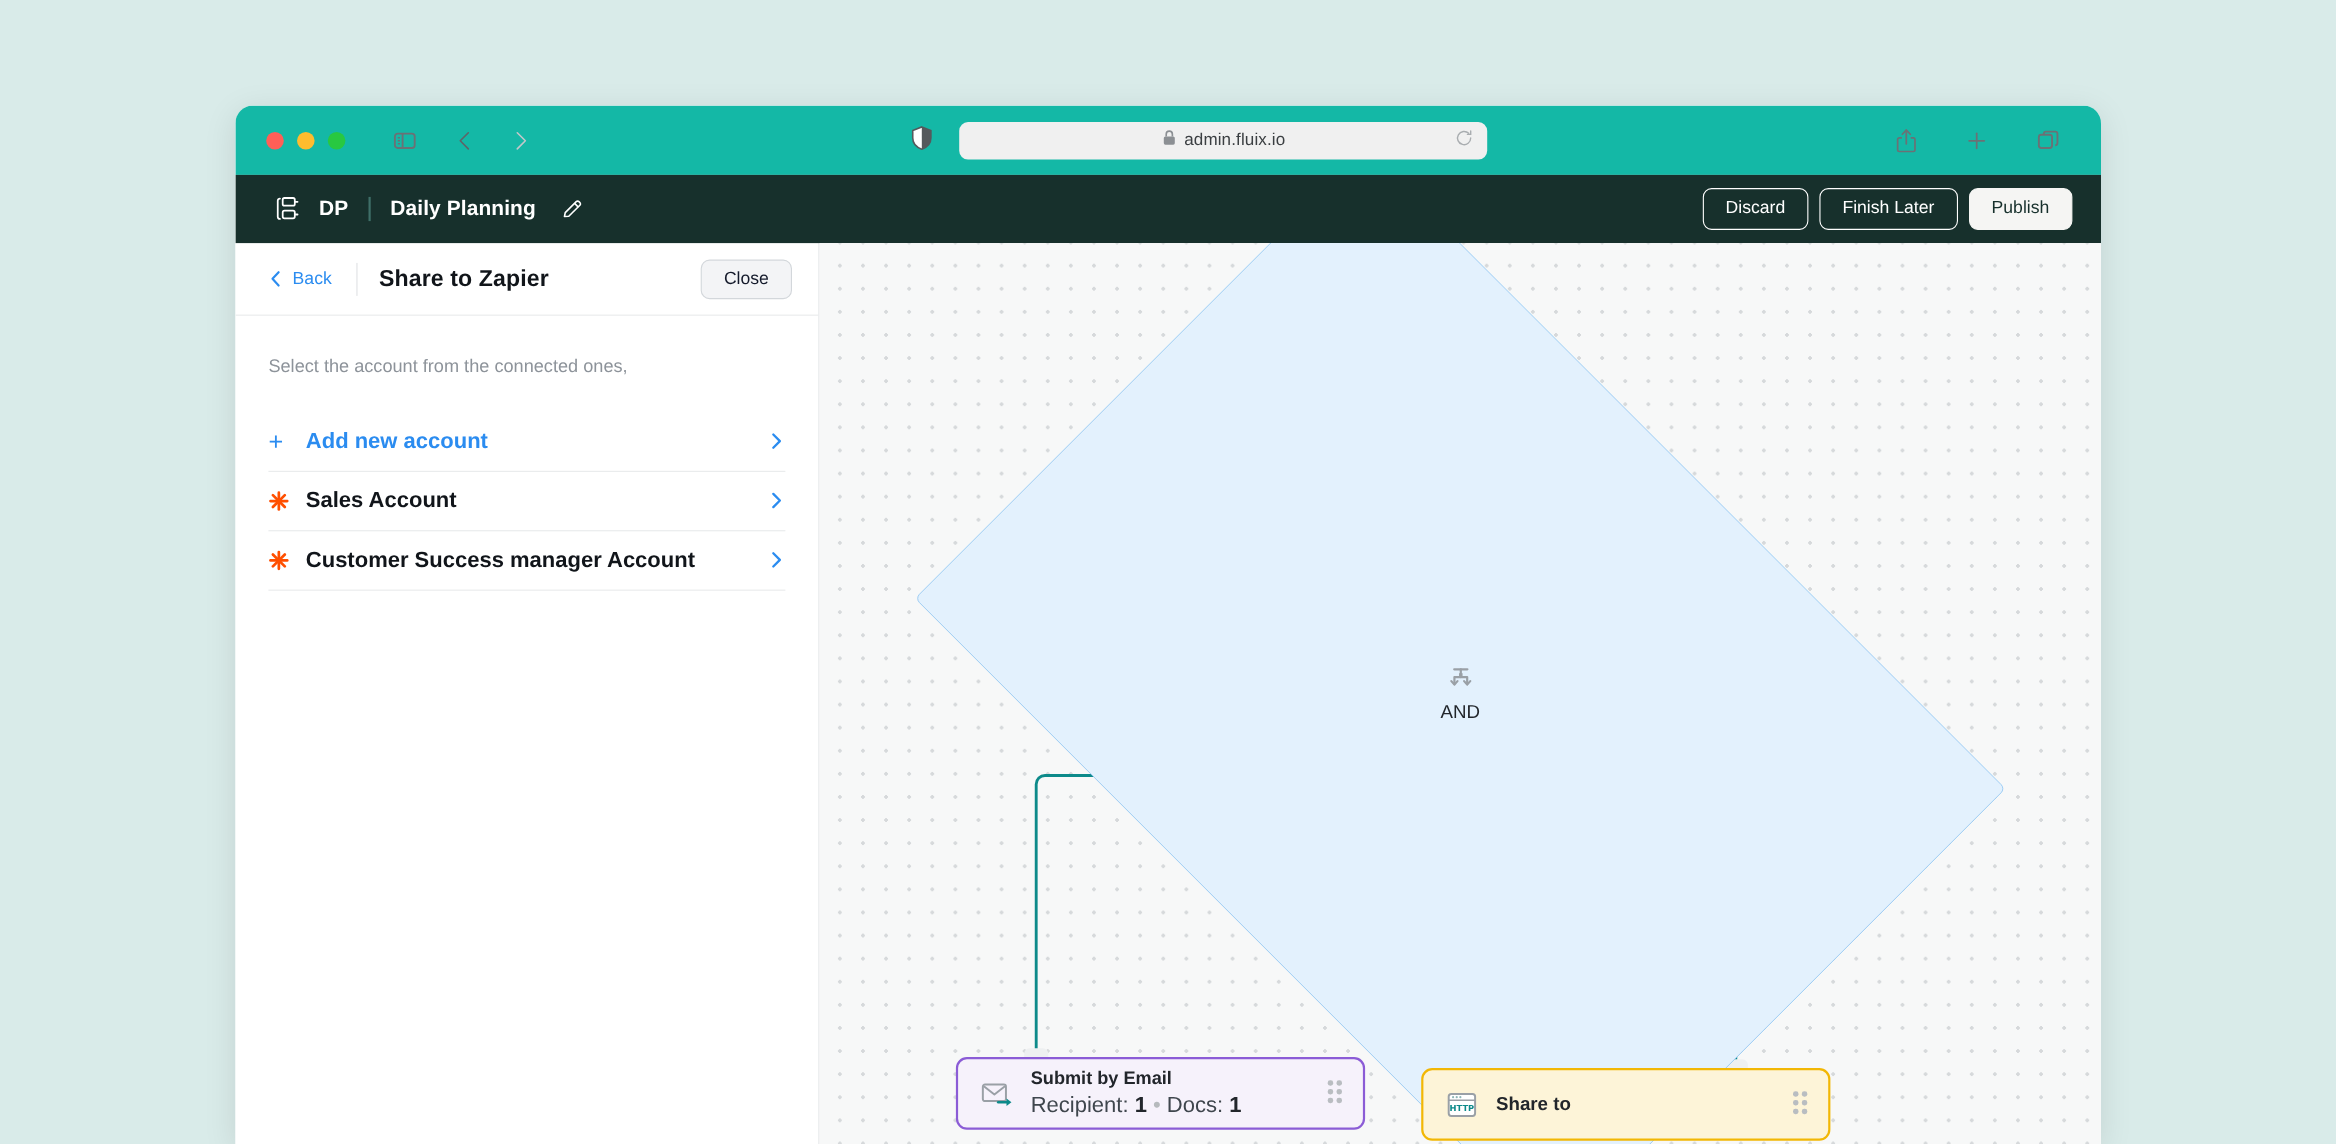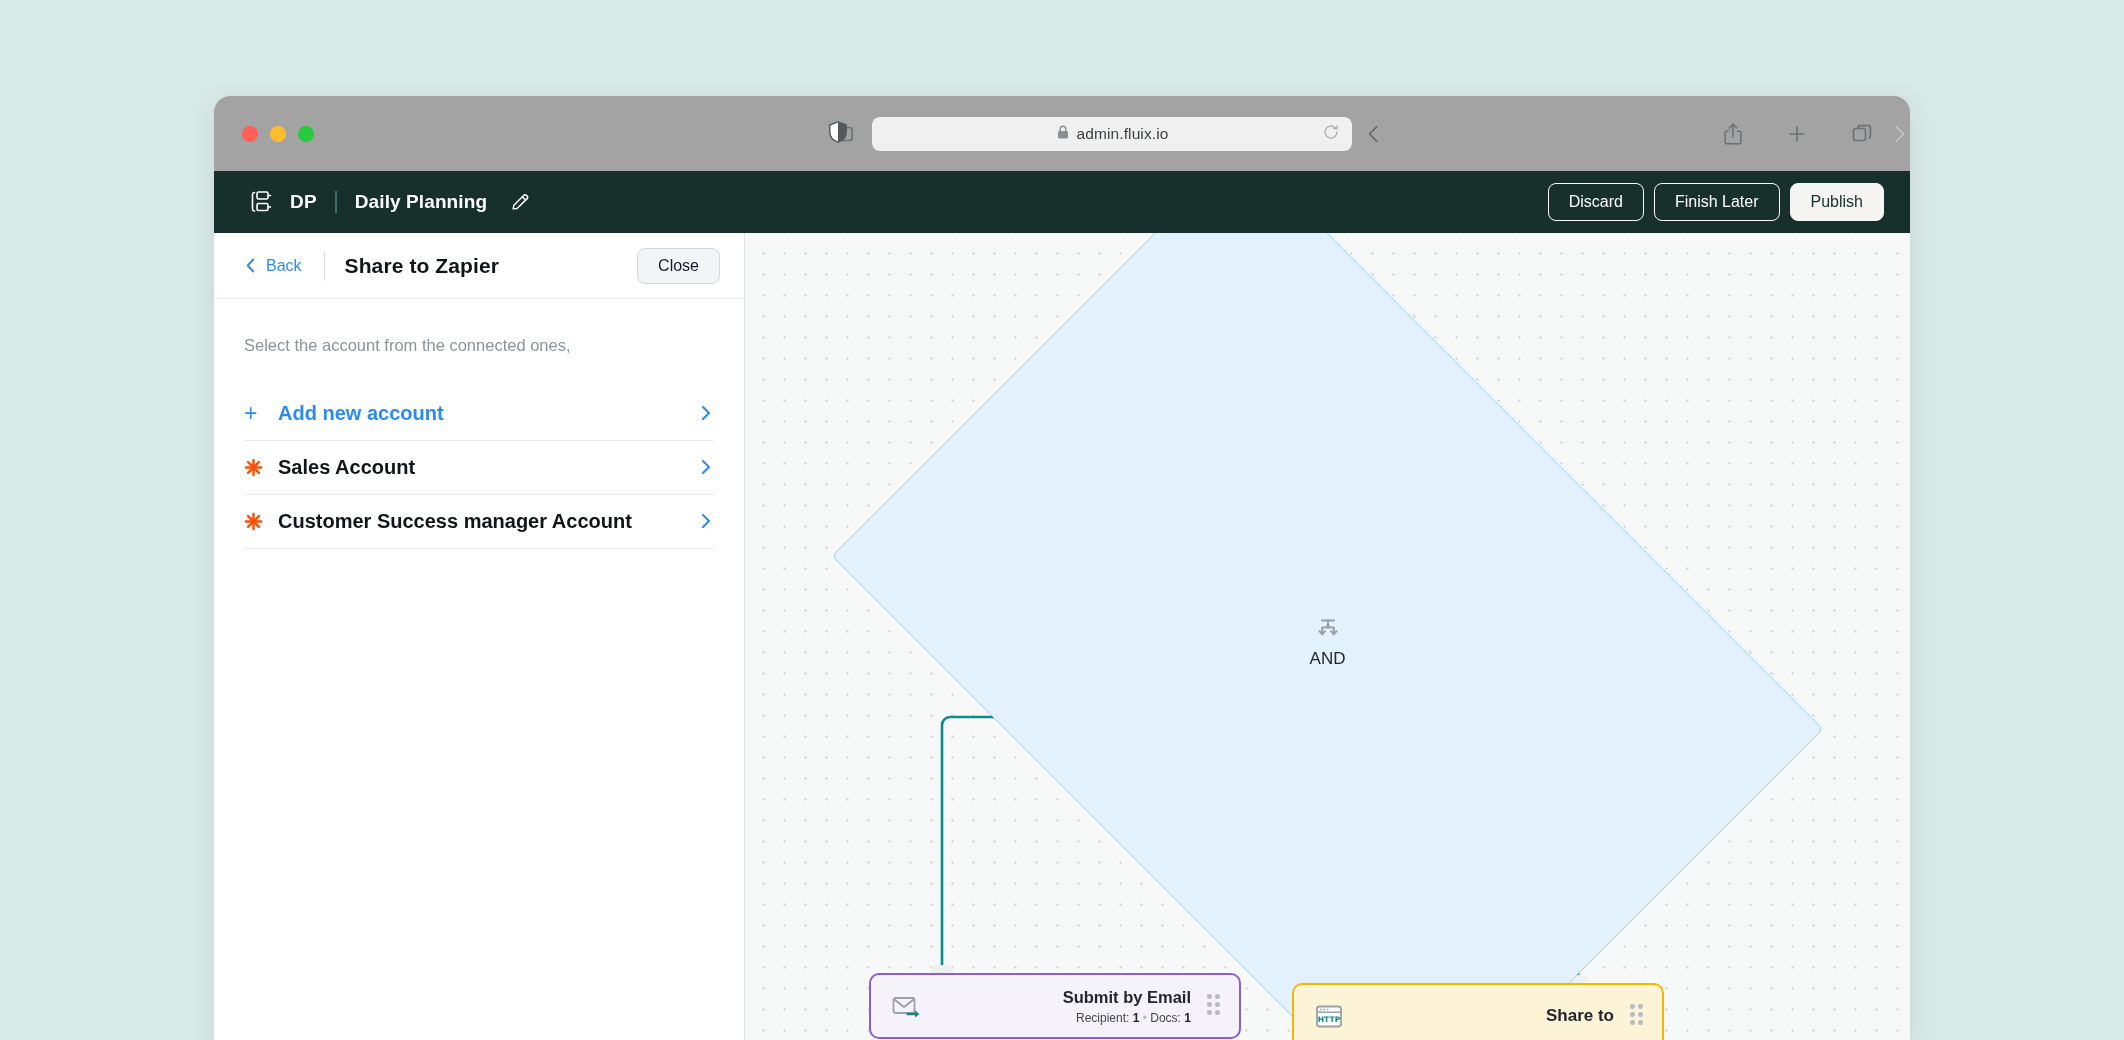--- a/index.html
+++ b/index.html
@@ -17,25 +17,24 @@
     width: 1696px; height: 944px;
     background: #ffffff;
     border-radius: 16px 16px 0 0;
     overflow: hidden;
     box-shadow: 0 6px 30px rgba(0,0,0,.10);
   }
 
   
   #browser-toolbar {
     position: relative;
-    height: 75px;
-    background: #a3a3a3;
+    height: 63px;
+    background: #14b8a6;
     display: flex;
     align-items: center;
-    justify-content: space-between;
   }
   .traffic-lights { display: flex; gap: 12px; margin-left: 28px; }
   .tl { width: 16px; height: 16px; border-radius: 50%; }
   .tl.red { background: #ff5f57; }
   .tl.yellow { background: #febc2e; }
   .tl.green { background: #28c840; }
 
   .tb-icon { color: #6b7175; display: flex; align-items: center; justify-content: center; }
   #sidebar-toggle-btn { margin-left: 42px; }
   #nav-back-btn { margin-left: 32px; color: #5e6468; }
@@ -139,23 +138,23 @@
     background-color: #f7f8f8;
     background-image: radial-gradient(#d6d9db 1.4px, transparent 1.4px);
     background-size: 21px 21px;
     background-position: 8px 10px;
     overflow: hidden;
   }
   #edges-svg { position: absolute; inset: 0; width: 100%; height: 100%; }
 
   .node { position: absolute; display: flex; align-items: center; }
   .node-icon { display: flex; align-items: center; justify-content: flex-start; flex: 0 0 auto; }
-  .node-body { flex: 1; display: flex; flex-direction: column; text-align: right; }
+  .node-body { flex: 1; display: flex; flex-direction: column; }
   .node-title { font-size: 16.5px; font-weight: 700; color: #22262b; }
-  .node-sub { font-size: 12px; color: #3f464d; margin-top: 4px; }
+  .node-sub { font-size: 20px; color: #3f464d; margin-top: 4px; }
   .node-sub b { font-weight: 700; color: #22262b; }
   .dot-dim { color: #b6babd; }
 
   .drag-handle {
     width: 16px; height: 24px;
     display: grid;
     grid-template-columns: 6px 6px;
     grid-template-rows: 6px 6px 6px;
     gap: 2px;
     flex: 0 0 auto;

